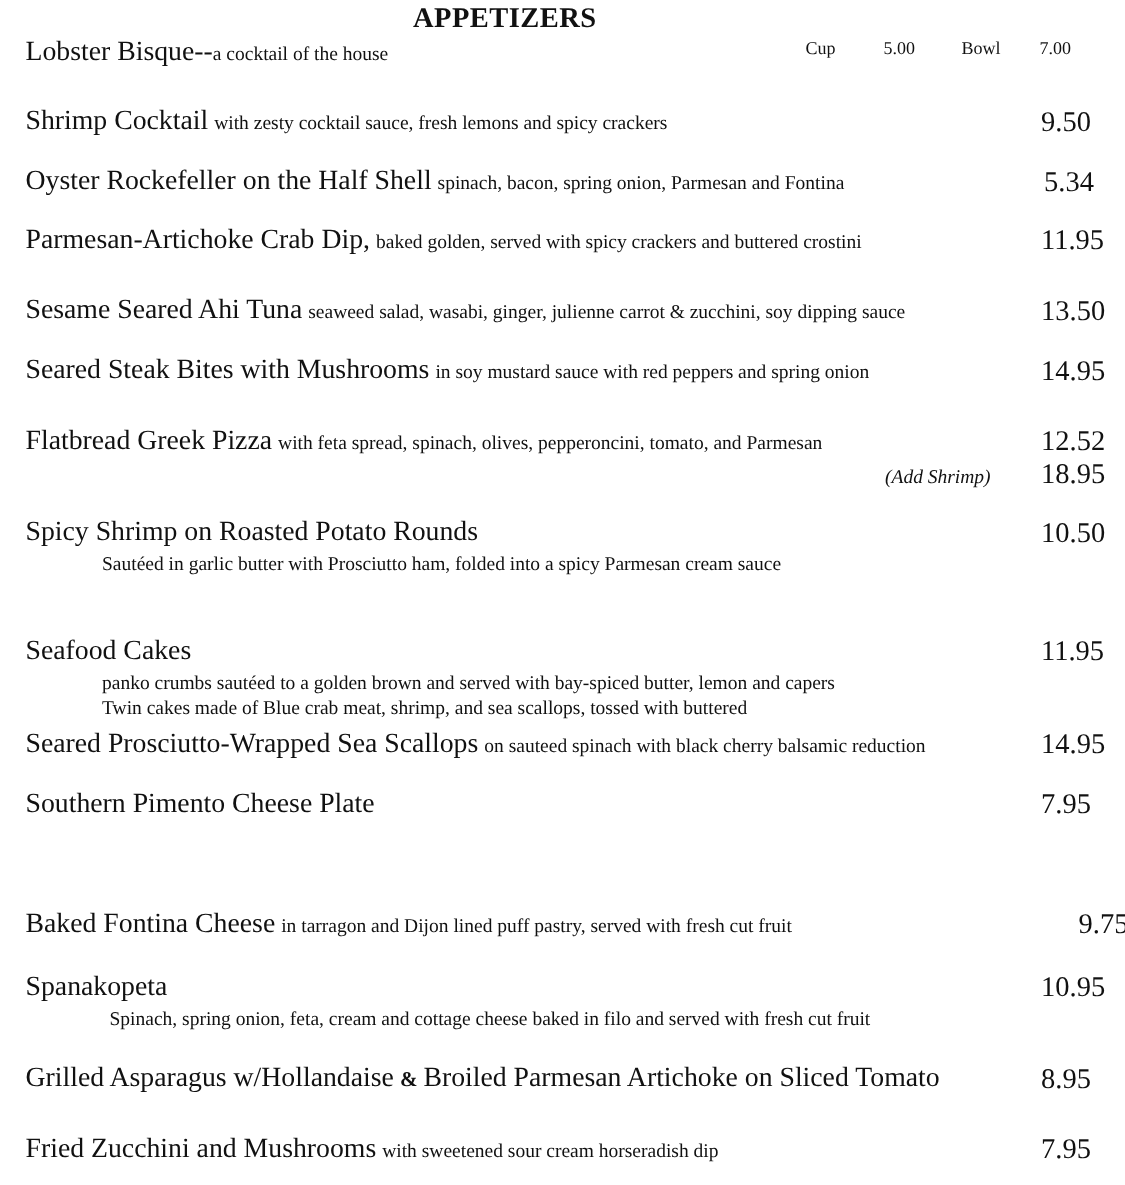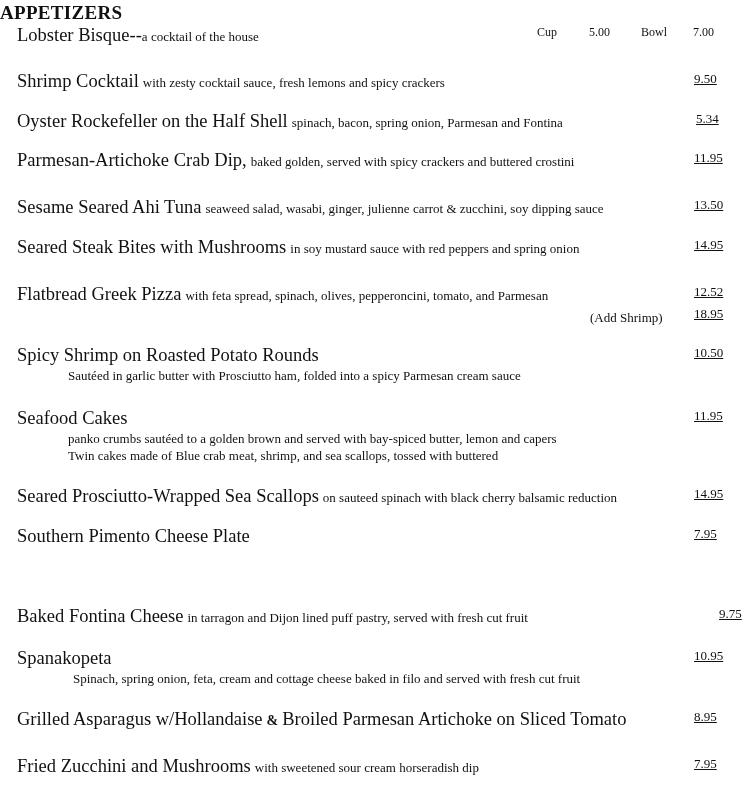--- a/index.html
+++ b/index.html
@@ -13,20 +13,21 @@
     position: relative;
     overflow: hidden;
     font-family: "Liberation Serif", "DejaVu Serif", serif;
     color: #111111;
   }
   .title {
     position: absolute;
     left: 0;
     width: 673px;
     top: 2px;
+    text-align: center;
     font-weight: bold;
     font-size: 19px;
     letter-spacing: 0.3px;
   }
   .item {
     position: absolute;
     left: 17px;
     right: 0;
   }
   .line {
@@ -40,38 +41,38 @@
   .desc {
     font-size: 13px;
   }
   .amp-small {
     font-size: 14px;
     font-weight: bold;
   }
   .price {
     position: absolute;
     top: 0;
-    font-size: 13px;
-    text-decoration: underline;
+    font-size: 19px;
   }
   .sub {
     font-size: 13px;
     white-space: nowrap;
     line-height: 17px;
     padding-left: 51px;
   }
   .sub.s3 { padding-left: 56px; }
   .lob-extra {
     position: absolute;
     top: 0;
     font-size: 12px;
   }
   .addon {
     position: absolute;
     font-size: 13px;
+    font-style: italic;
   }
 </style>
 </head>
 <body>
 
 <div>
 
   <div class="title">APPETIZERS</div>
 
   <div class="item" style="top:25px">
@@ -135,21 +136,21 @@
   </div>
 
   <div class="item" style="top:345px">
     <div class="line">
       <span class="name">Spicy Shrimp on Roasted Potato Rounds</span>
       <span class="price" style="left:677px">10.50</span>
     </div>
     <div class="sub">Sautéed in garlic butter with Prosciutto ham, folded into a spicy Parmesan cream sauce</div>
   </div>
 
-  <div class="item" style="top:408px">
+  <div class="item" style="top:424px">
     <div class="line">
       <span class="name">Seafood Cakes</span>
       <span class="price" style="left:677px">11.95</span>
     </div>
     <div class="sub">panko crumbs sautéed to a golden brown and served with bay-spiced butter, lemon and capers</div>
     <div class="sub">Twin cakes made of Blue crab meat, shrimp, and sea scallops, tossed with buttered</div>
   </div>
 
   <div class="item" style="top:486px">
     <div class="line">

